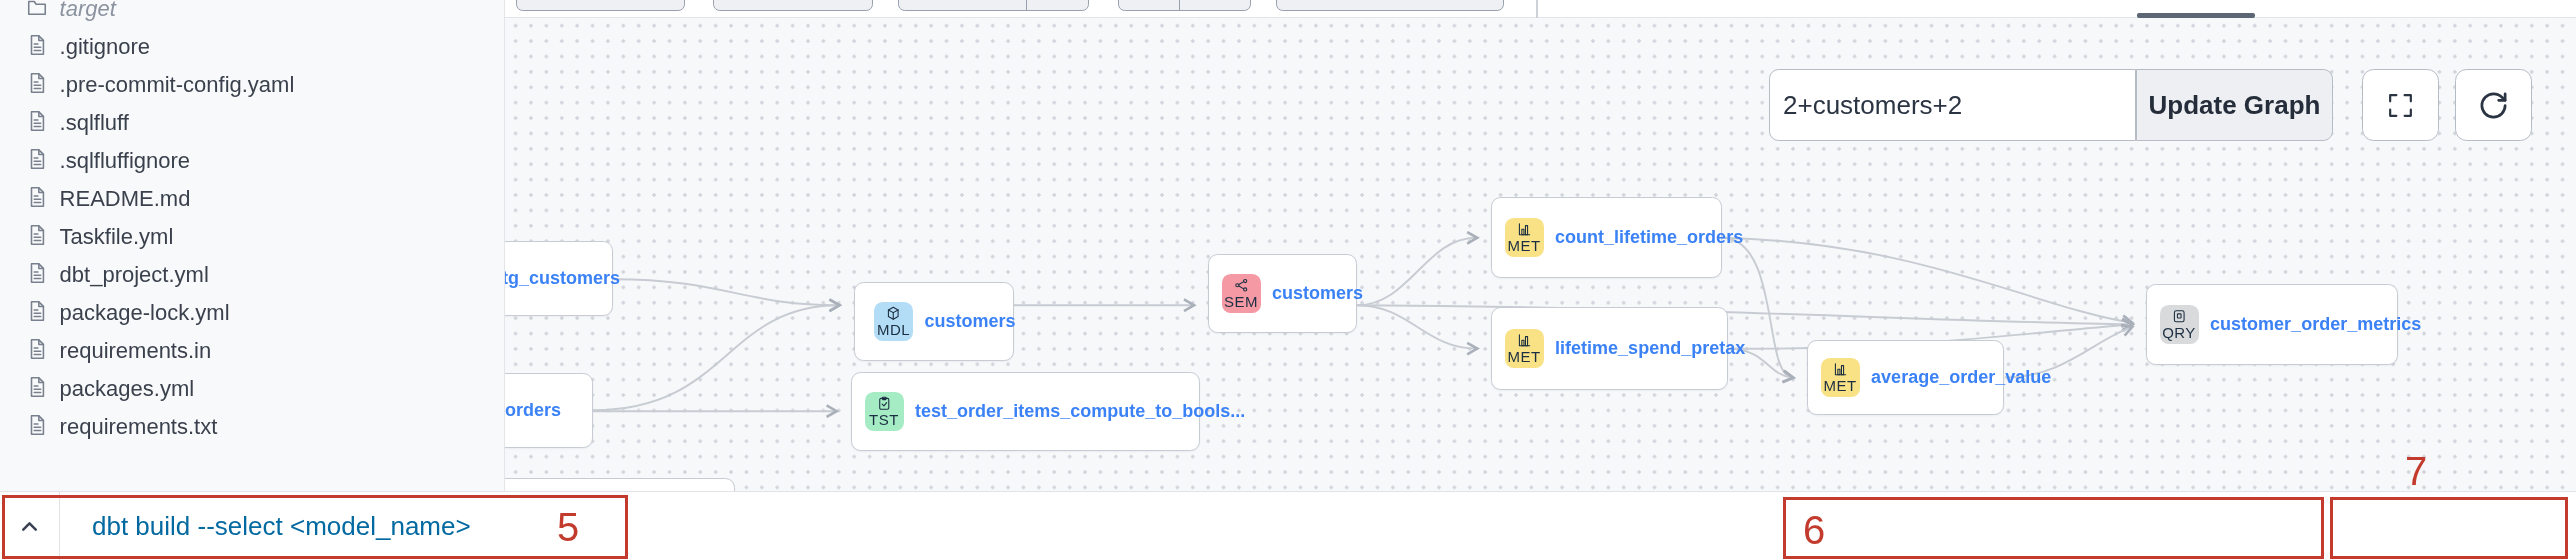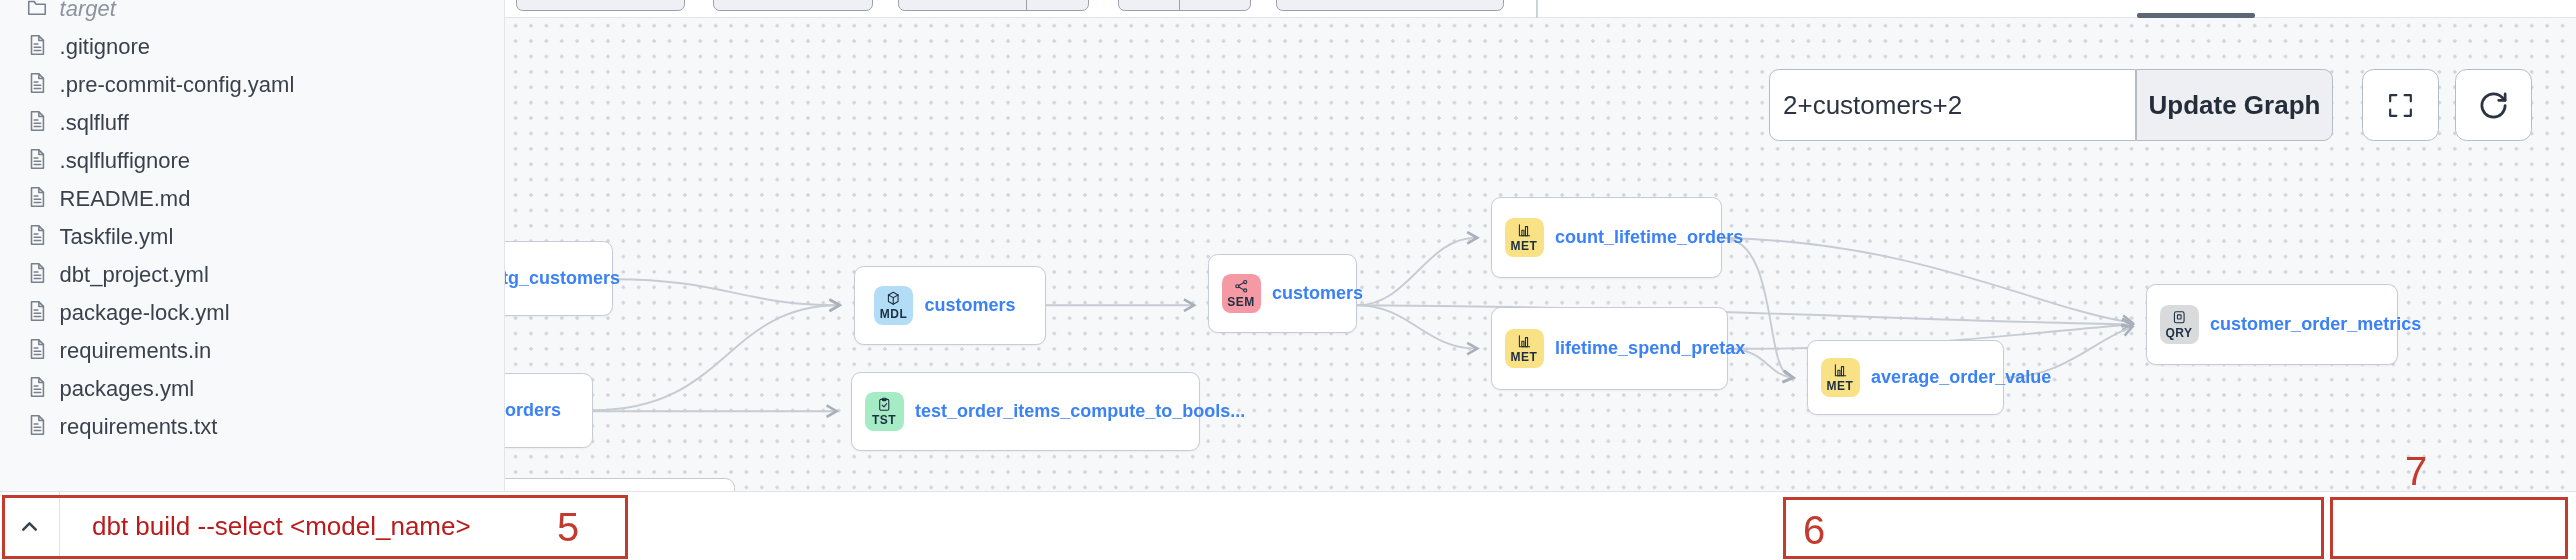--- a/index.html
+++ b/index.html
@@ -21,21 +21,21 @@
     background-image:radial-gradient(#d2d6dc 1.5px, transparent 1.7px);
     background-size:15.4px 15.4px; z-index:1; }
   #edges { position:absolute; left:0; top:0; width:2576px; height:561px; z-index:2; }
   .node { position:absolute; background:#fff; border:1.4px solid #c7ccd4; border-radius:9.6px;
     display:flex; align-items:center; padding-left:12.5px; z-index:3;
     box-shadow:0 1px 1.9px rgba(30,40,60,.05); }
   .badge { width:39px; height:39px; border-radius:8.7px; display:flex; flex-direction:column;
     align-items:center; justify-content:center; flex:0 0 39px; }
   .badge svg { width:14.5px; height:14.5px; stroke:#1c2f42; fill:none; stroke-width:1.8;
     stroke-linecap:round; stroke-linejoin:round; }
-  .badge .code { font-size:12px; font-weight:700; letter-spacing:0.5px; color:#1c2f42; margin-top:1px; }
+  .badge .code { font-size:15px; font-weight:400; letter-spacing:0.5px; color:#1c2f42; margin-top:1px; }
   .node .lbl { font-size:18px; font-weight:700; color:#3b82f6; margin-left:11.6px; white-space:nowrap; }
 
   
   #selector-group { position:absolute; left:1769px; top:69px; height:72px; display:flex; z-index:4; }
   #selector-input { width:367px; height:72px; background:#fff; border:1.4px solid #b6bcc6;
     border-radius:9.6px 0 0 9.6px; display:flex; align-items:center; padding-left:13px;
     font-size:26px; color:#2b3442; }
   #update-graph-btn { width:197px; height:72px; background:#edeff2; border:1.4px solid #b6bcc6;
     border-left:1px solid #b6bcc6; border-radius:0 9.6px 9.6px 0; display:flex; align-items:center;
     justify-content:center; font-size:26px; font-weight:600; color:#252d3a; cursor:pointer; }
@@ -54,21 +54,21 @@
   .tree-item .fname { margin-left:11.6px; font-size:22px; color:#3a414d; }
   .tree-item.is-folder .fname { color:#8b93a0; font-style:italic; }
 
   
   #bottom-bar { position:absolute; left:0; top:491px; width:2576px; height:69px; background:#fff;
     border-top:1px solid #e1e3e7; z-index:20; }
   #expand-cell { position:absolute; left:0; top:0; width:60px; height:69px;
     border-right:1px solid #e1e3e7; display:flex; align-items:center; justify-content:center; cursor:pointer; }
   #expand-cell svg { stroke:#394150; fill:none; stroke-width:2.4; stroke-linecap:round; stroke-linejoin:round; }
   #command-placeholder { position:absolute; left:92px; top:0; height:69px; display:flex;
-    align-items:center; font-size:26px; color:#b91c1c; }
+    align-items:center; font-size:26px; color:#0369a1; }
 
   
   .anno-box { position:absolute; border:3.9px solid #c23b2d; z-index:30; pointer-events:none; }
   .anno-num { position:absolute; font-size:40px; font-weight:500; color:#b13a2c; z-index:31; }
   #anno-box-5 { left:1.9px; top:495px; width:626px; height:64px; }
   #anno-num-5 { left:557px; top:505px; }
   #anno-box-6 { left:1783px; top:497px; width:541px; height:62px; }
   #anno-num-6 { left:1803px; top:508px; }
   #anno-box-7 { left:2330px; top:497px; width:238px; height:62px; }
   #anno-num-7 { left:2405px; top:449px; }
@@ -97,21 +97,21 @@
       <path d="M2081,373 C2142,373 2174,334 2212,321" fill="none" stroke="#c7ccd3" stroke-width="2" marker-end="url(#arrow)"></path>
     </svg>
   <div id="nodes">
       <div class="node" style="left: 385px; top: 223px; width: 228px; height: 75px; padding-left: 106px;">
         <span class="lbl" style="margin-left: 0px;">stg_customers</span>
       </div>
       <div class="node" style="left: 383px; top: 355px; width: 210px; height: 75px; padding-left: 121px;">
         <span class="lbl" style="margin-left: 0px;">orders</span>
       </div>
       <div class="node" style="left: 383px; top: 460px; width: 352px; height: 75px;"></div>
-      <div class="node" style="left: 854px; top: 248px; width: 192px; height: 79px; padding-left: 19px;">
+      <div class="node" style="left: 854px; top: 264px; width: 160px; height: 79px; padding-left: 19px;">
         <div class="badge" style="background: rgb(179, 221, 246);">
           <svg viewBox="0 0 24 24">
             <path d="M12 2l8 4.5v11L12 22l-8-4.5v-11z"></path>
             <path d="M4 6.5l8 4.5 8-4.5"></path>
             <path d="M12 11v11"></path>
           </svg>
           <span class="code">MDL</span>
         </div>
         <span class="lbl">customers</span>
       </div>

